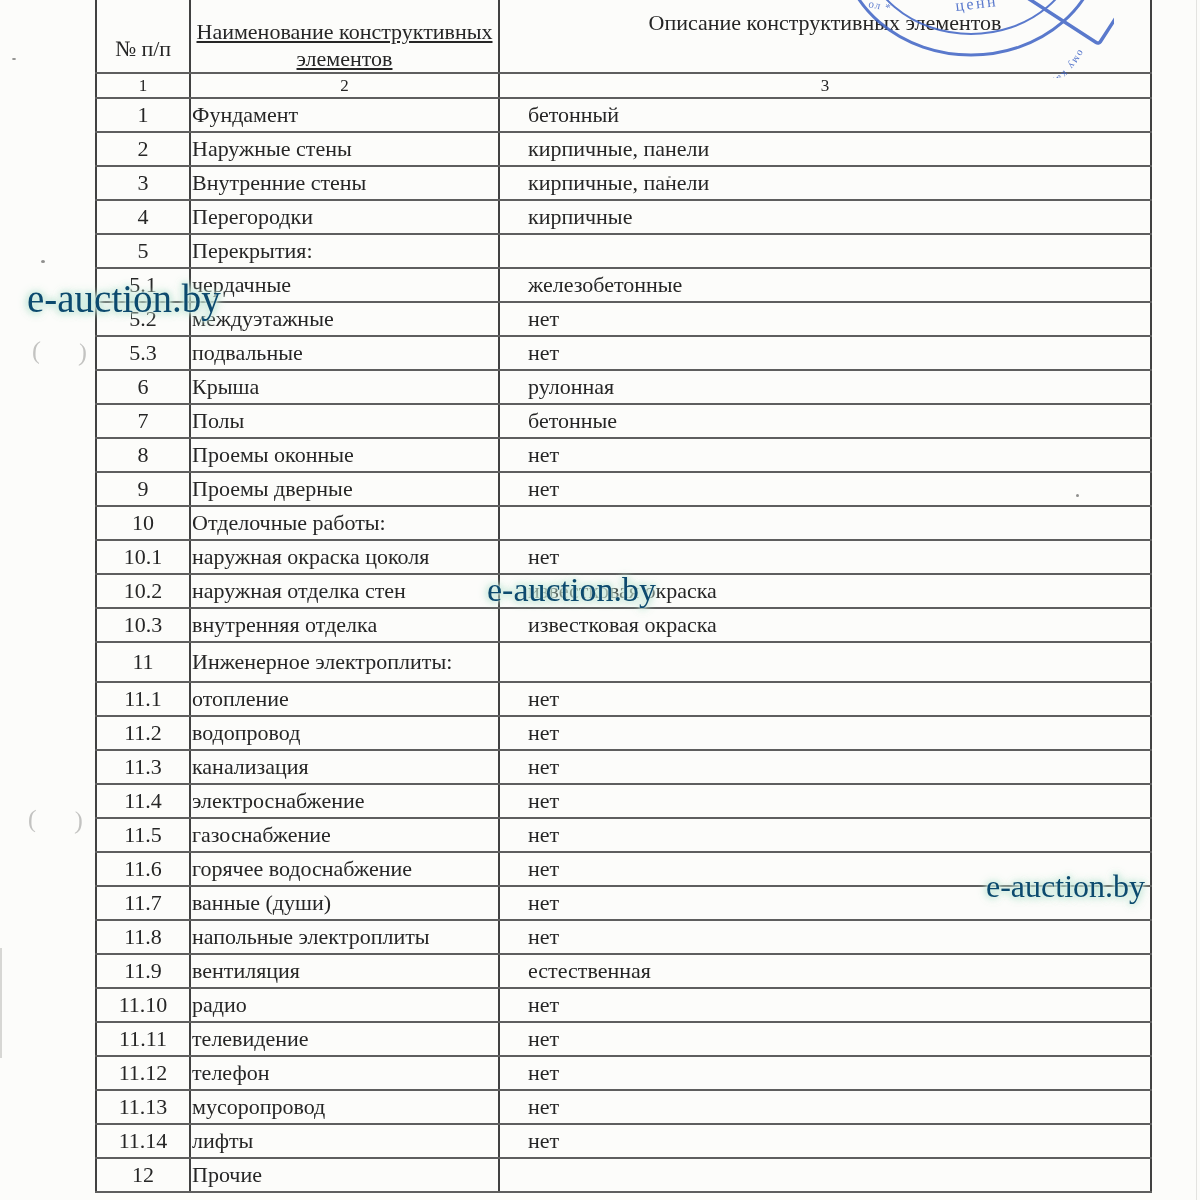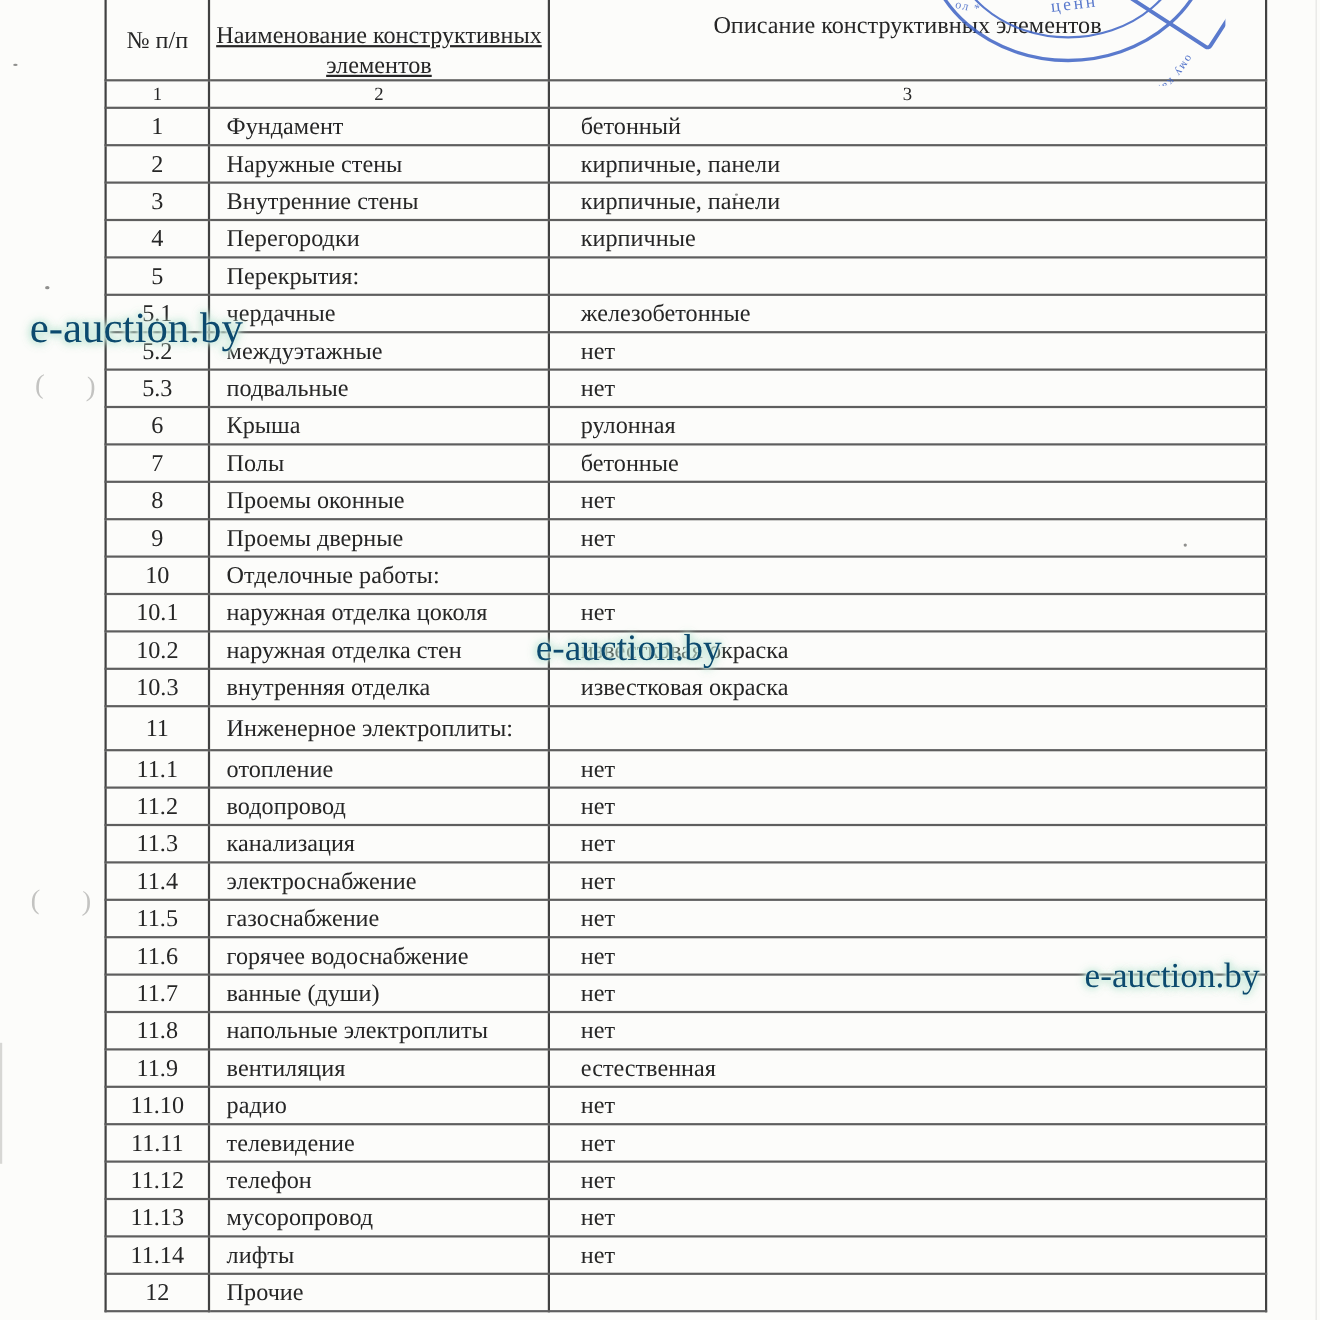--- a/index.html
+++ b/index.html
@@ -26,28 +26,28 @@
     border-left:2px solid #414141;
     border-right:2px solid #414141;
     border-top:2px solid #5e5e5e;
     border-bottom:2px solid #5e5e5e;
     font-weight:normal;
     font-size:22px;
     vertical-align:middle;
     overflow:hidden;
   }
   tr.hdr-row th { border-top:none; height:73px; vertical-align:bottom; }
-  th.h1 { text-align:center; padding-bottom:22px; }
+  th.h1 { text-align:center; padding-bottom:10px; }
   th.h2 { text-align:center; line-height:27px; padding-bottom:0;text-decoration:underline; }
   th.h3 { text-align:center; padding-bottom:36px; }
   tr.num-row td { height:25px; font-size:17px; text-align:center; line-height:17px; }
   tbody tr { height:34px; }
   tbody tr.tall { height:40px; }
   td.c-num { text-align:center; }
-  td.c-name { text-align:left; padding-left:15px; line-height:26px; }
+  td.c-name { text-align:left; padding-left:1px; line-height:26px; }
   td.c-desc { text-align:left; padding-left:28px; }
 
   
   .watermark {
     position:absolute;
     font-family:"Liberation Serif","DejaVu Serif",serif;
     color:#0c4a6e;
     text-shadow:0 0 2px #e2f4ec, 0 0 4px #d2eee2, 0 0 7px #c6ead9, 0 0 11px rgba(186,227,210,.85), 0 1px 9px rgba(186,227,210,.7);
     white-space:nowrap;
     z-index:5;
@@ -178,21 +178,21 @@
   </tr>
 
   <tr>
     <td class="c-num">10</td>
     <td class="c-name">Отделочные работы:</td>
     <td class="c-desc"></td>
   </tr>
 
   <tr>
     <td class="c-num">10.1</td>
-    <td class="c-name">наружная отделка цоколя</td>
+    <td class="c-name">наружная окраска цоколя</td>
     <td class="c-desc">нет</td>
   </tr>
 
   <tr>
     <td class="c-num">10.2</td>
     <td class="c-name">наружная отделка стен</td>
     <td class="c-desc">известковая окраска</td>
   </tr>
 
   <tr>

